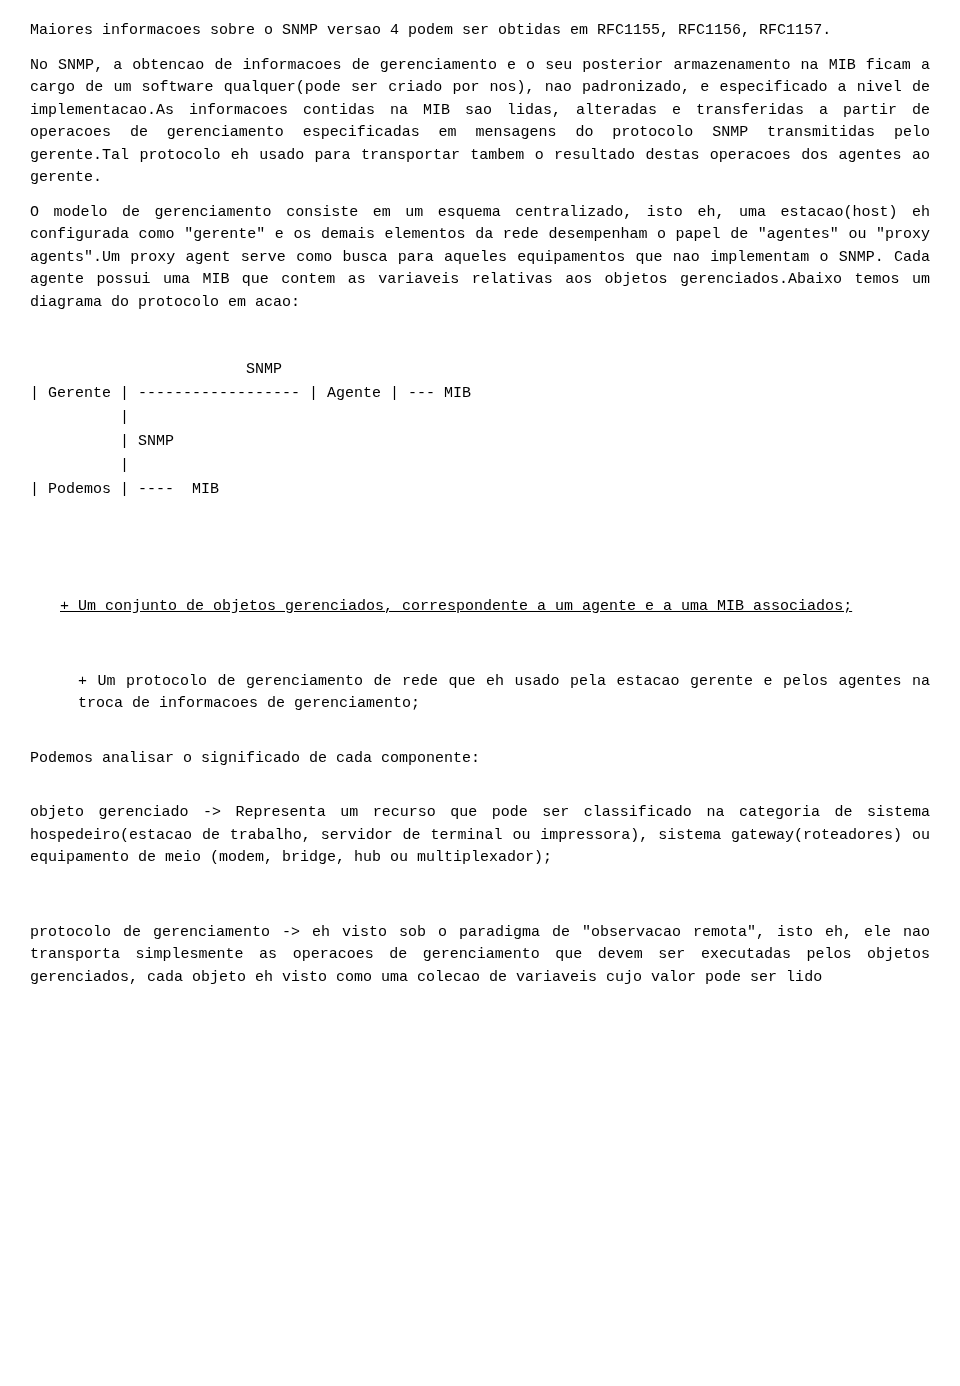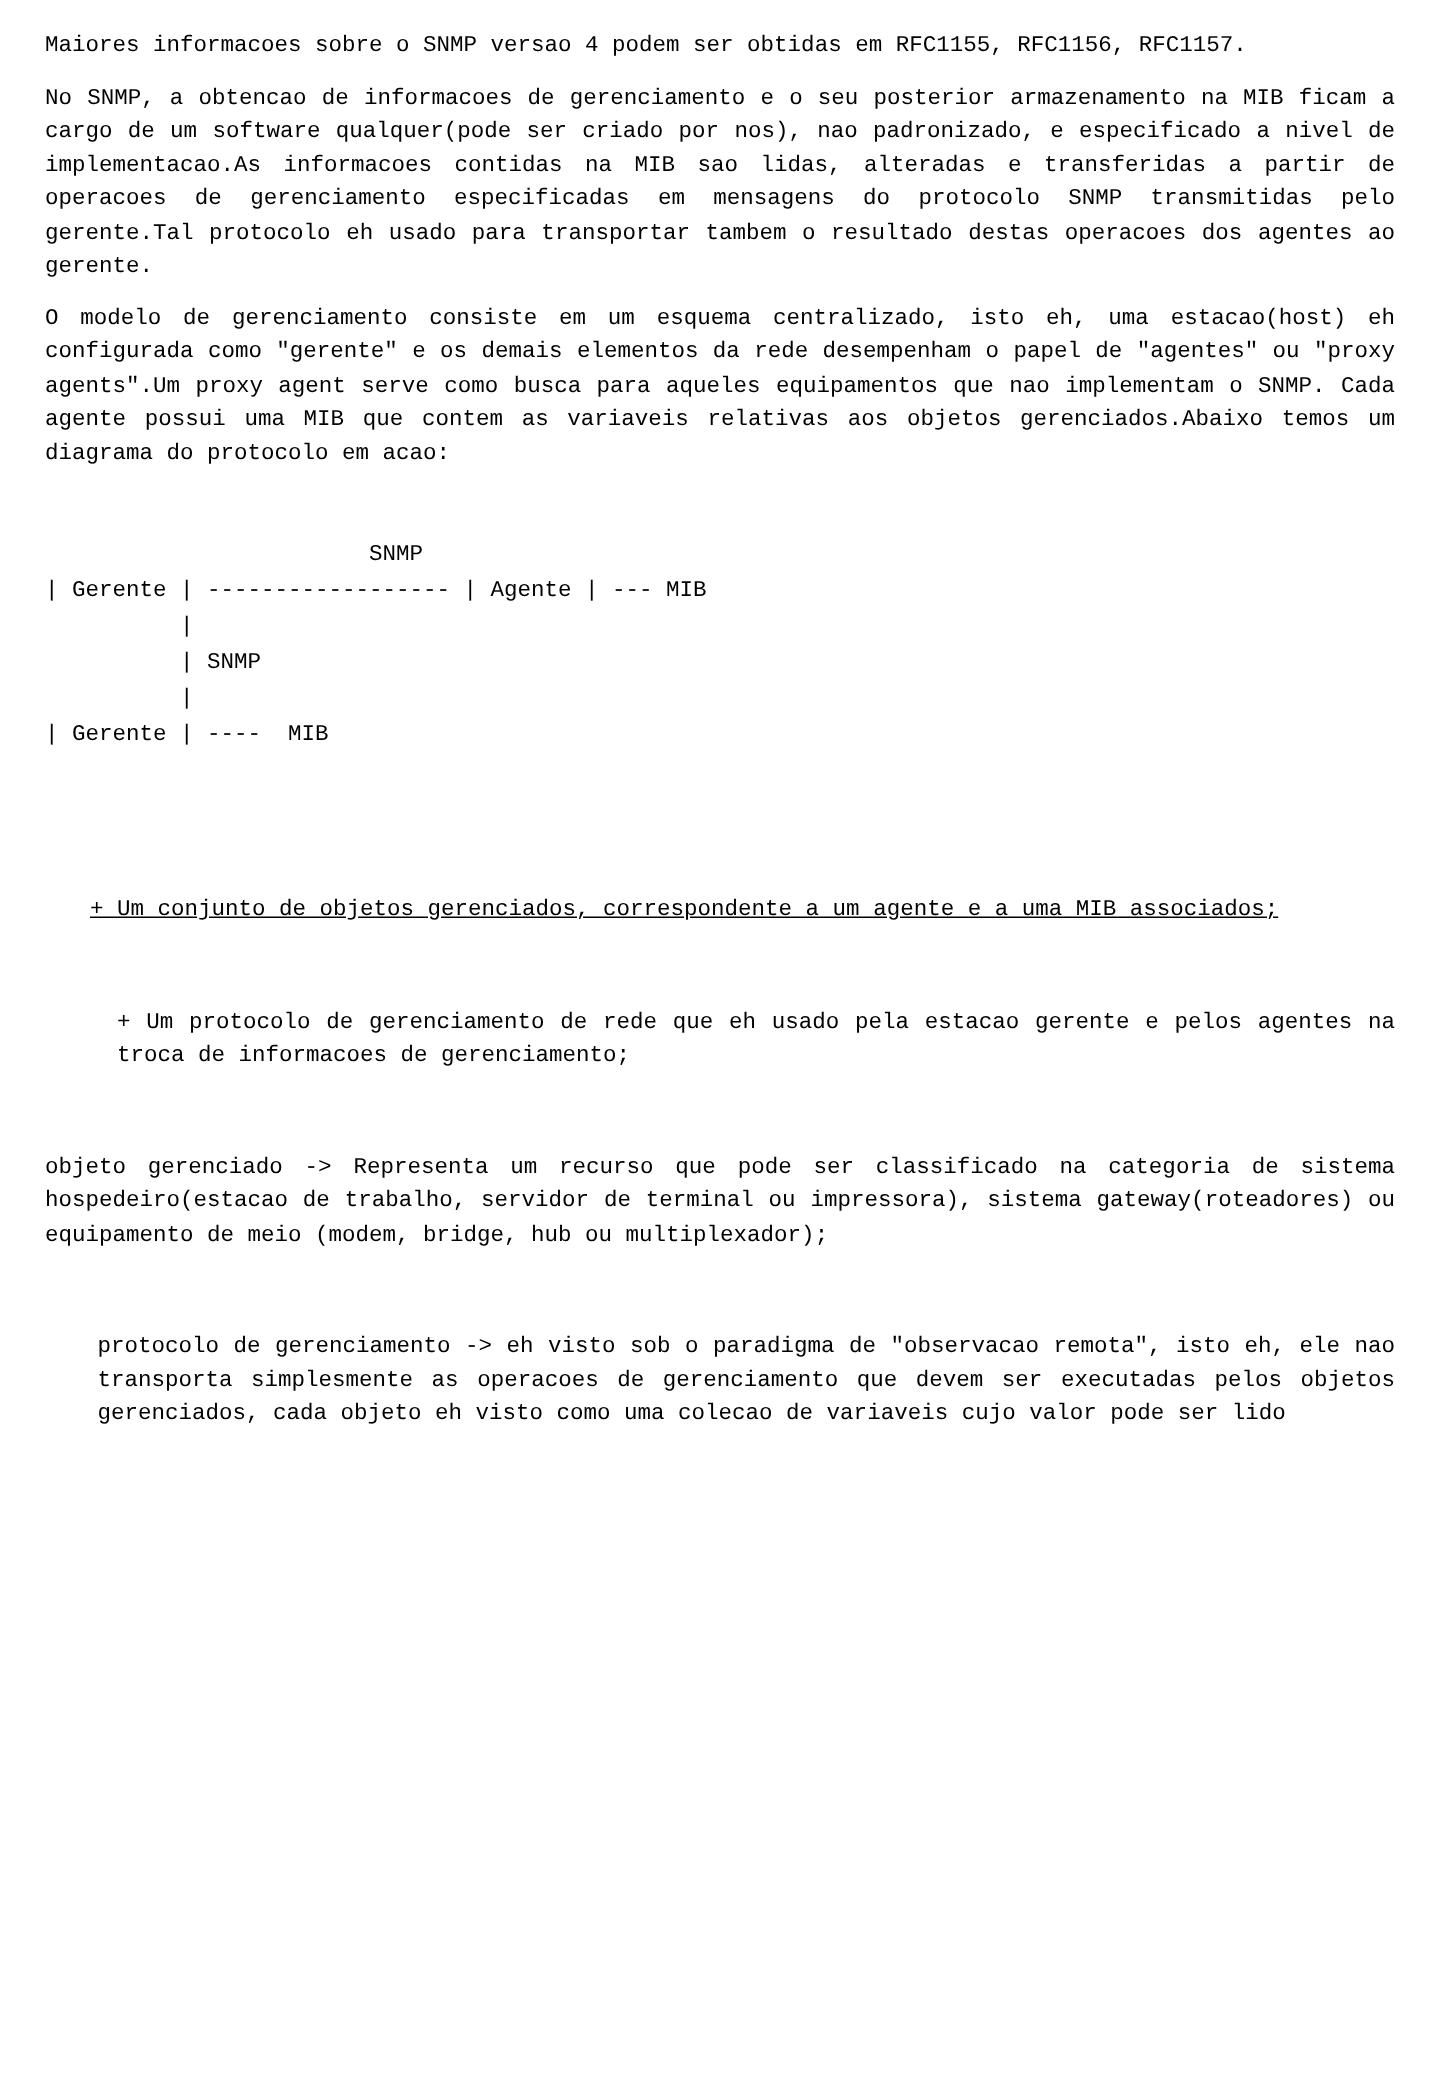--- a/index.html
+++ b/index.html
@@ -44,44 +44,45 @@
   <p>No SNMP, a obtencao de informacoes de gerenciamento e o seu posterior armazenamento na MIB ficam a cargo de um software qualquer(pode ser criado por nos), nao padronizado, e especificado a nivel de implementacao.As informacoes contidas na MIB sao lidas, alteradas e transferidas a partir de operacoes de gerenciamento especificadas em mensagens do protocolo SNMP transmitidas pelo gerente.Tal protocolo eh usado para transportar tambem o resultado destas operacoes dos agentes ao gerente.</p>
 
   <p>O modelo de gerenciamento consiste em um esquema centralizado, isto eh, uma estacao(host) eh configurada como "gerente" e os demais elementos da rede desempenham o papel de "agentes" ou "proxy agents".Um proxy agent serve como busca para aqueles equipamentos que nao implementam o SNMP. Cada agente possui uma MIB que contem as variaveis relativas aos objetos gerenciados.Abaixo temos um diagrama do protocolo em acao:</p>
 
   <div class="diagram">
     <span>                    SNMP</span>
 <span>| Gerente | ------------------ | Agente | --- MIB</span>
 <span>          |</span>
 <span>          | SNMP</span>
 <span>          |</span>
-<span>| Gerente | ----  MIB</span>
+<span>| Podemos | ----  MIB</span>
   </div>
 
   <div class="spacer"></div>
 
 
   <div class="spacer"></div>
 
   <p style="padding-left: 30px; text-align: justify; text-decoration: underline;">+ Um conjunto de objetos gerenciados, correspondente a um agente e a uma MIB associados;</p>
 
   <div class="spacer"></div>
 
 
   <div class="spacer"></div>
 
   <p style="text-align: justify; margin-left: 48px;">+ Um protocolo de gerenciamento de rede que eh usado pela estacao gerente e pelos agentes na troca de informacoes de gerenciamento;</p>
 
   <div class="spacer"></div>
 
+  <p>Podemos analisar o significado de cada componente:</p>
 
   <div class="spacer"></div>
 
   <p style="text-align: justify;">objeto gerenciado -&gt; Representa um recurso que pode ser classificado na categoria de sistema hospedeiro(estacao de trabalho, servidor de terminal ou impressora), sistema gateway(roteadores) ou equipamento de meio (modem, bridge, hub ou multiplexador);</p>
 
   <div class="spacer"></div>
 
 
   <div class="spacer"></div>
 
-  <p style="text-align: justify; margin-left: 35px;">protocolo de gerenciamento -&gt; eh visto sob o paradigma de "observacao remota", isto eh, ele nao transporta simplesmente as operacoes de gerenciamento que devem ser executadas pelos objetos gerenciados, cada objeto eh visto como uma colecao de variaveis cujo valor pode ser lido</p>
+  <p style="text-align: justify;">protocolo de gerenciamento -&gt; eh visto sob o paradigma de "observacao remota", isto eh, ele nao transporta simplesmente as operacoes de gerenciamento que devem ser executadas pelos objetos gerenciados, cada objeto eh visto como uma colecao de variaveis cujo valor pode ser lido</p>
 
 </div>
 
 </body></html>

